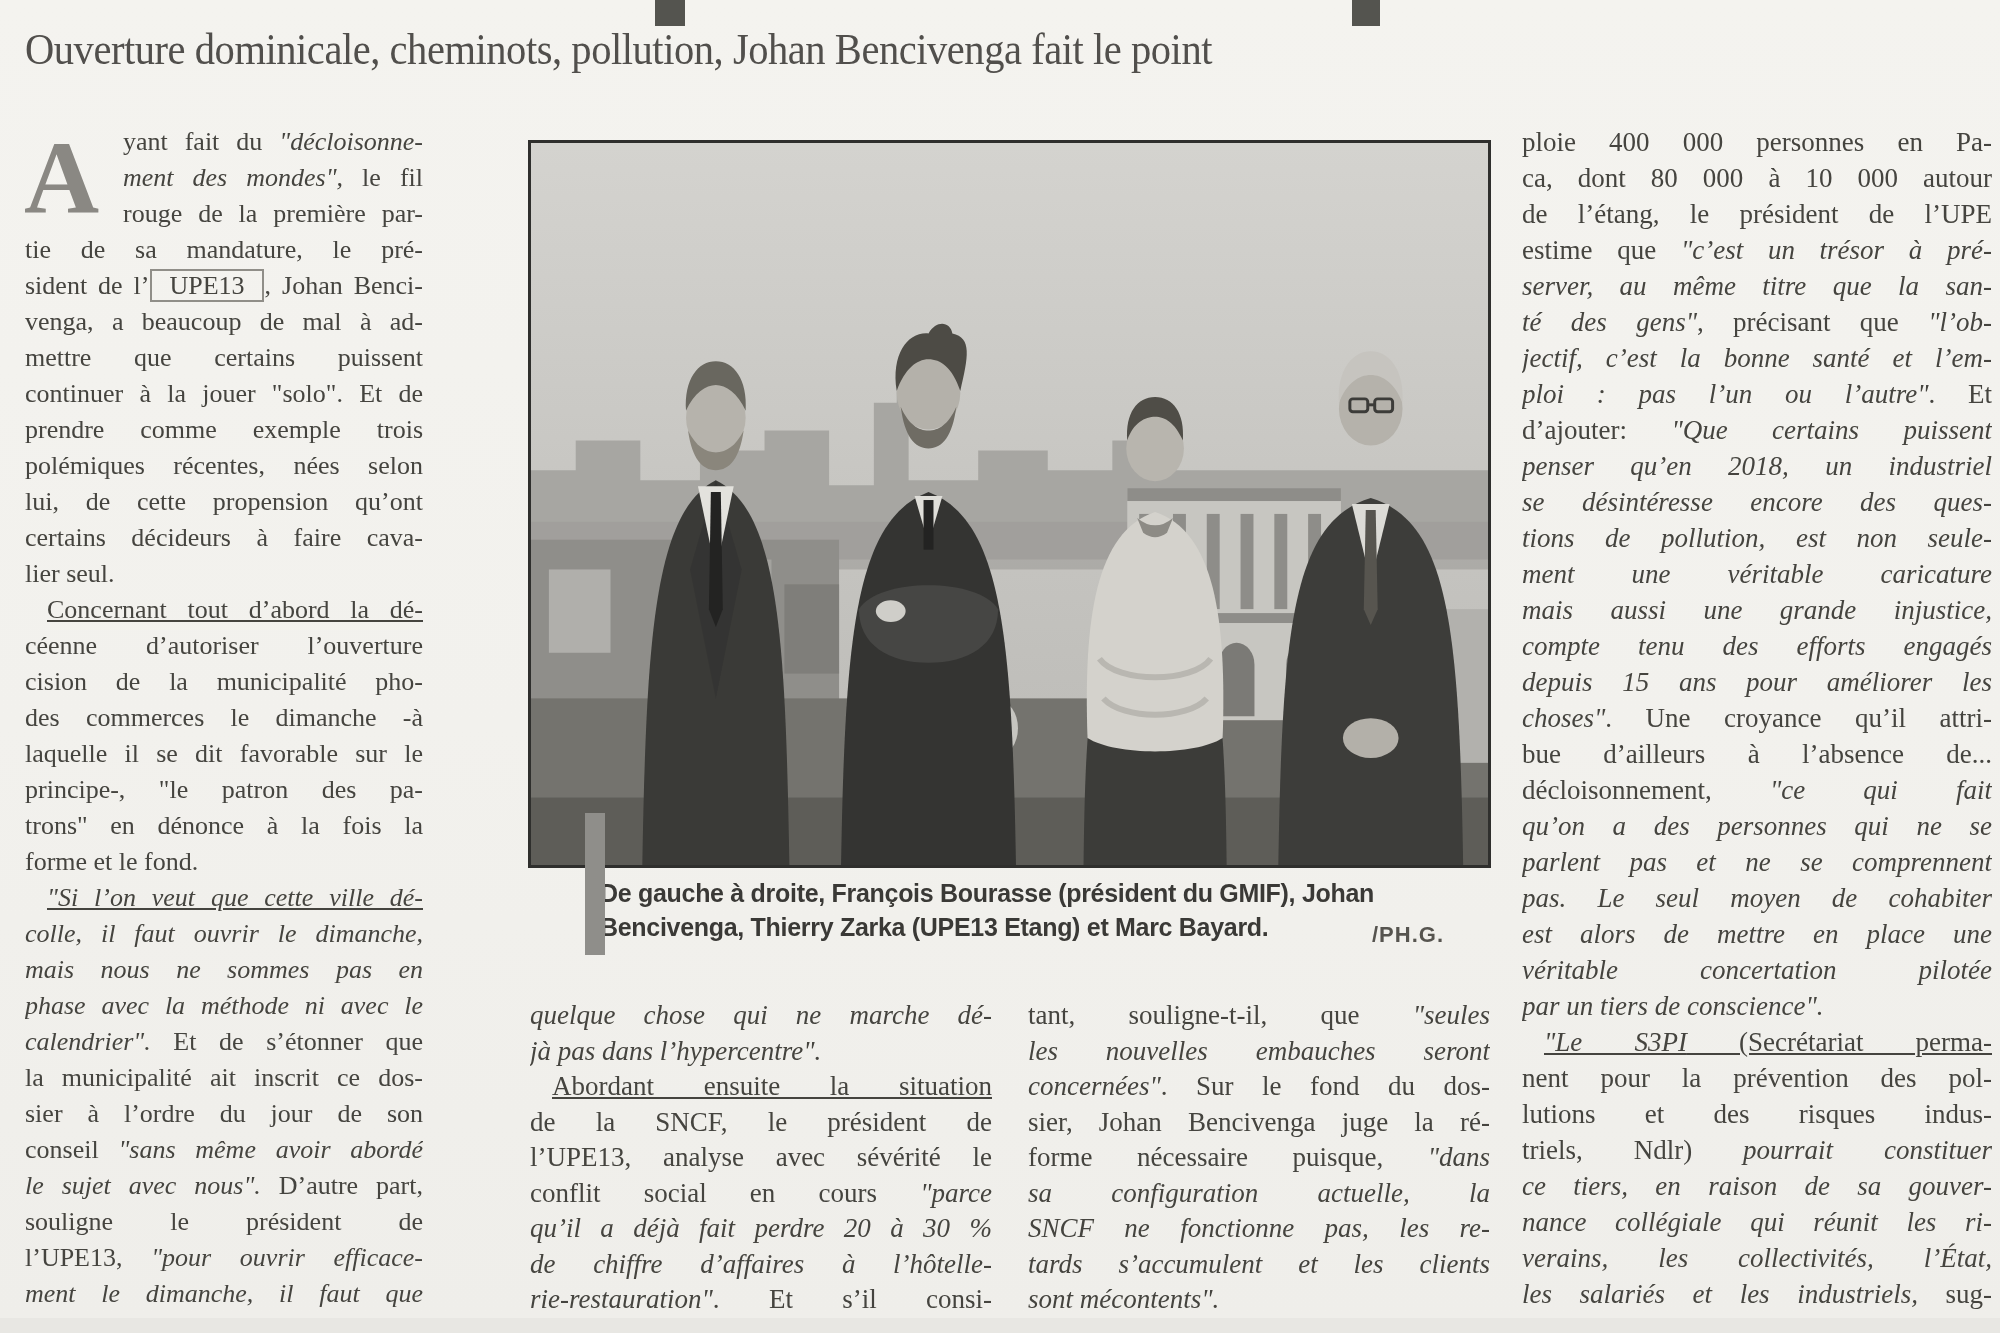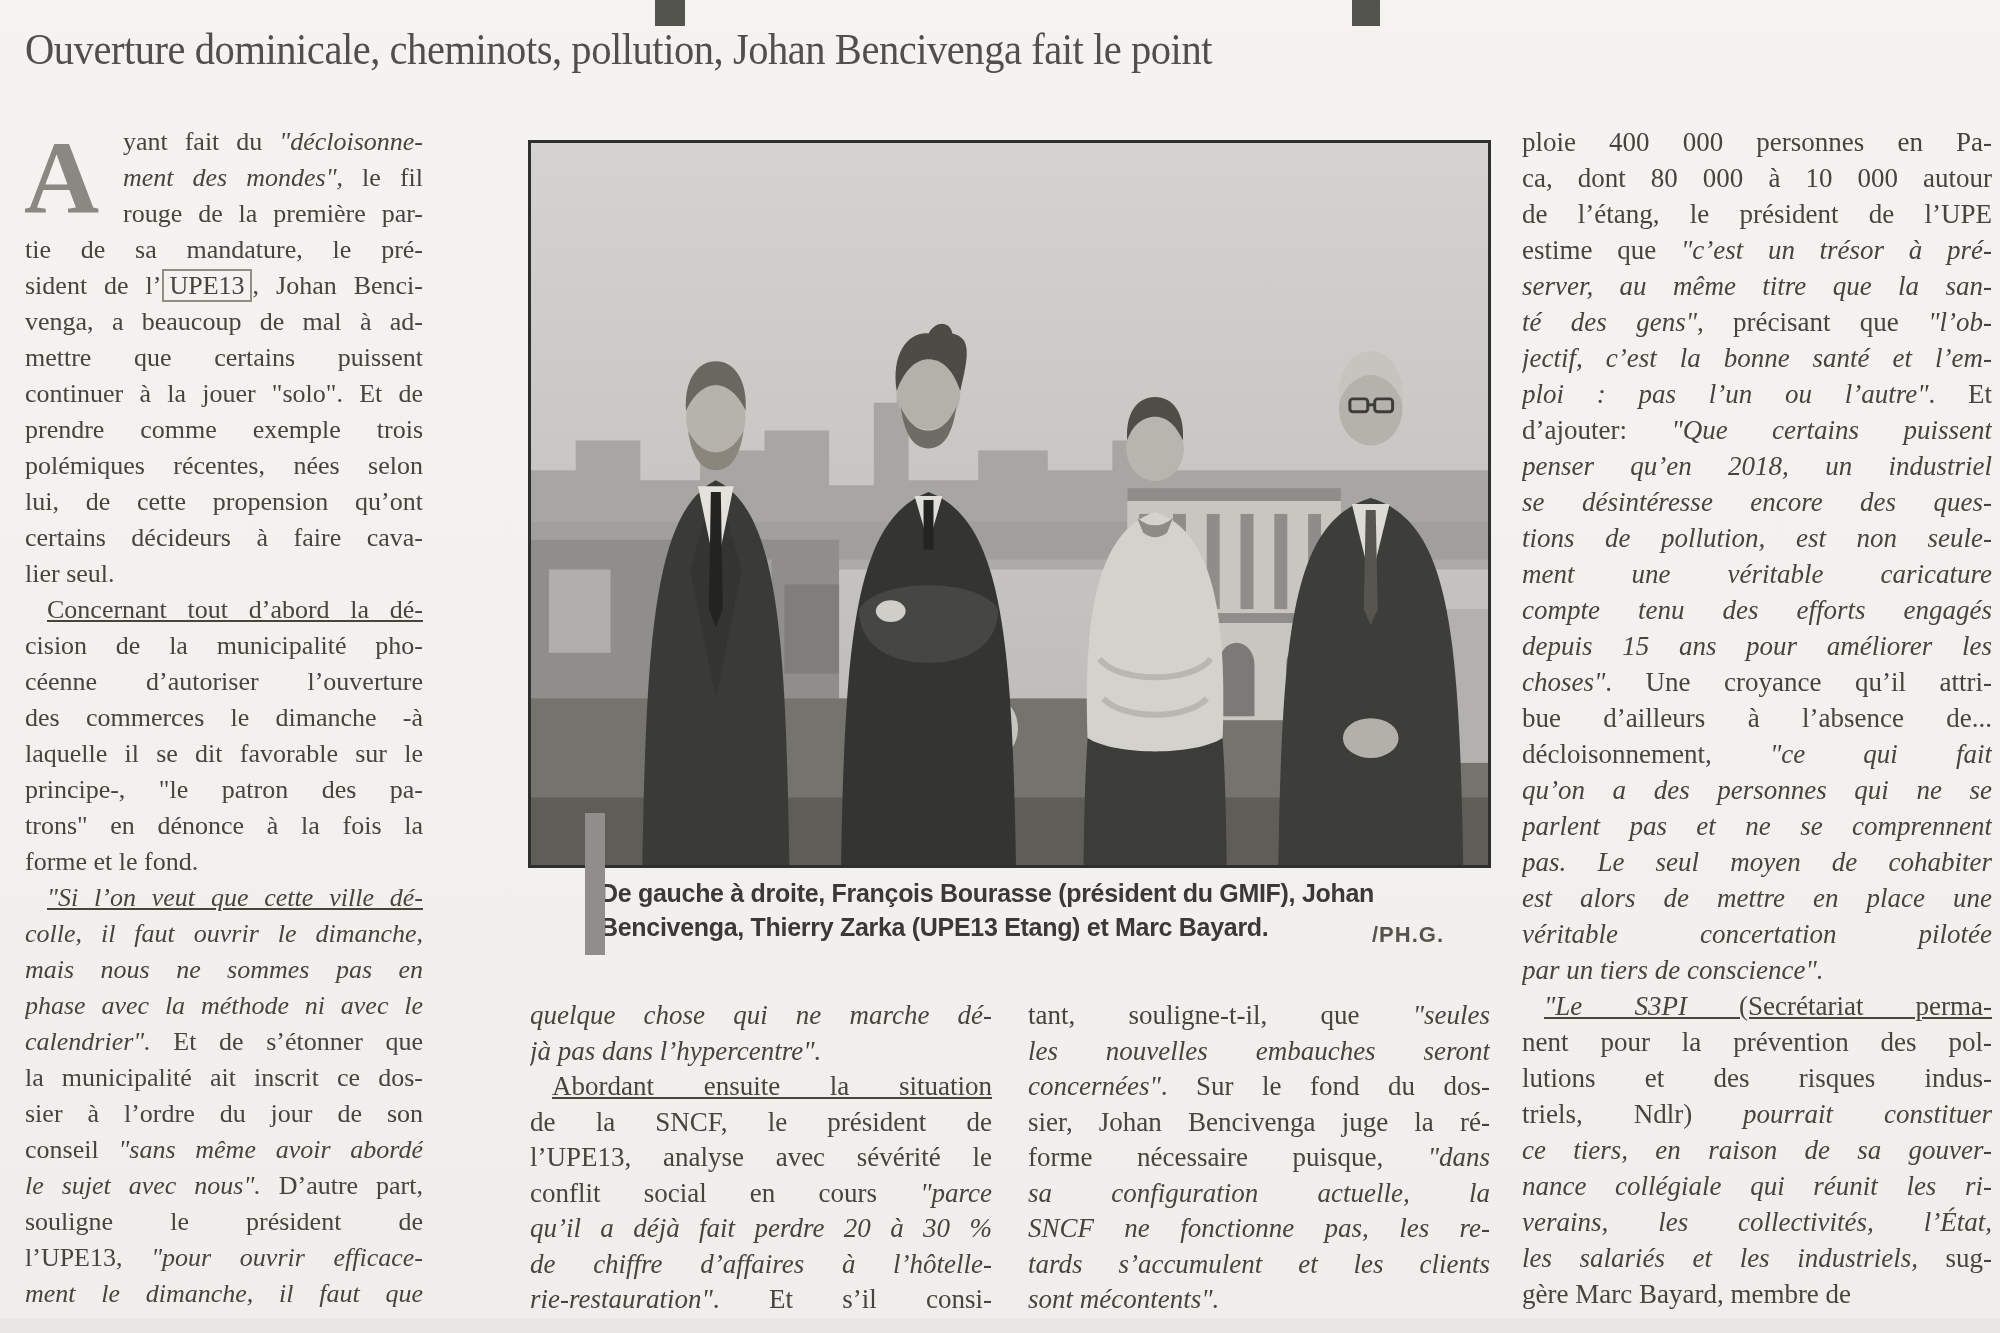--- a/index.html
+++ b/index.html
@@ -14,21 +14,21 @@
     font-size:45px;line-height:1.15;color:#514f4c;letter-spacing:-0.5px;
     transform:scaleX(0.9);transform-origin:0 0;white-space:nowrap;
   }
   .col{position:absolute;}
   .col .line{
     text-align:justify;text-align-last:justify;overflow:hidden;white-space:nowrap;
   }
   .col .line.para-end{text-align-last:left;}
   .col .line.indent{text-indent:22px;text-decoration:underline;}
   .col .line .it{font-style:italic;}
-  .boxed{border:2px solid #908e88;padding:0 5px;margin:0 1px;}
+  .boxed{border:2px solid #908e88;padding:0 17px;margin:0 1px;}
   .col-left{left:25px;top:124px;width:398px;font-size:26px;line-height:36px;}
   .col-left .line:nth-child(-n+3){margin-left:98px;}
   .col-mid1{left:530px;top:998px;width:462px;font-size:27px;line-height:35.5px;}
   .col-mid2{left:1028px;top:998px;width:462px;font-size:27px;line-height:35.5px;}
   .col-right{left:1522px;top:124px;width:470px;font-size:27px;line-height:36px;}
   .dropcap{
     position:absolute;left:24px;top:132px;font-size:104px;line-height:0.88;
     font-weight:700;color:#8a8883;font-family:"Liberation Serif",serif;
   }
   .photo{
@@ -70,22 +70,22 @@
       <div class="line"><span>sident de l’</span><span class="boxed">UPE13</span><span>, Johan Benci-</span></div>
       <div class="line"><span>venga, a beaucoup de mal à ad-</span></div>
       <div class="line"><span>mettre que certains puissent</span></div>
       <div class="line"><span>continuer à la jouer "solo". Et de</span></div>
       <div class="line"><span>prendre comme exemple trois</span></div>
       <div class="line"><span>polémiques récentes, nées selon</span></div>
       <div class="line"><span>lui, de cette propension qu’ont</span></div>
       <div class="line"><span>certains décideurs à faire cava-</span></div>
       <div class="line para-end"><span>lier seul.</span></div>
       <div class="line indent"><span>Concernant tout d’abord la dé-</span></div>
+      <div class="line"><span>céenne d’autoriser l’ouverture</span></div>
       <div class="line"><span>cision de la municipalité pho-</span></div>
-      <div class="line"><span>céenne d’autoriser l’ouverture</span></div>
       <div class="line"><span>des commerces le dimanche -à</span></div>
       <div class="line"><span>laquelle il se dit favorable sur le</span></div>
       <div class="line"><span>principe-, "le patron des pa-</span></div>
       <div class="line"><span>trons" en dénonce à la fois la</span></div>
       <div class="line para-end"><span>forme et le fond.</span></div>
       <div class="line indent"><span class="it">"Si l’on veut que cette ville dé-</span></div>
       <div class="line"><span class="it">colle, il faut ouvrir le dimanche,</span></div>
       <div class="line"><span class="it">mais nous ne sommes pas en</span></div>
       <div class="line"><span class="it">phase avec la méthode ni avec le</span></div>
       <div class="line"><span class="it">calendrier".</span><span> Et de s’étonner que</span></div>
@@ -224,20 +224,21 @@
       <div class="line"><span>estime que </span><span class="it">"c’est un trésor à pré-</span></div>
       <div class="line"><span class="it">server, au même titre que la san-</span></div>
       <div class="line"><span class="it">té des gens"</span><span>, précisant que </span><span class="it">"l’ob-</span></div>
       <div class="line"><span class="it">jectif, c’est la bonne santé et l’em-</span></div>
       <div class="line"><span class="it">ploi : pas l’un ou l’autre"</span><span>. Et</span></div>
       <div class="line"><span>d’ajouter: </span><span class="it">"Que certains puissent</span></div>
       <div class="line"><span class="it">penser qu’en 2018, un industriel</span></div>
       <div class="line"><span class="it">se désintéresse encore des ques-</span></div>
       <div class="line"><span class="it">tions de pollution, est non seule-</span></div>
       <div class="line"><span class="it">ment une véritable caricature</span></div>
+      <div class="line"><span class="it">mais aussi une grande injustice,</span></div>
       <div class="line"><span class="it">compte tenu des efforts engagés</span></div>
       <div class="line"><span class="it">depuis 15 ans pour améliorer les</span></div>
       <div class="line"><span class="it">choses"</span><span>. Une croyance qu’il attri-</span></div>
       <div class="line"><span>bue d’ailleurs à l’absence de...</span></div>
       <div class="line"><span>décloisonnement, </span><span class="it">"ce qui fait</span></div>
       <div class="line"><span class="it">qu’on a des personnes qui ne se</span></div>
       <div class="line"><span class="it">parlent pas et ne se comprennent</span></div>
       <div class="line"><span class="it">pas. Le seul moyen de cohabiter</span></div>
       <div class="line"><span class="it">est alors de mettre en place une</span></div>
       <div class="line"><span class="it">véritable concertation pilotée</span></div>

